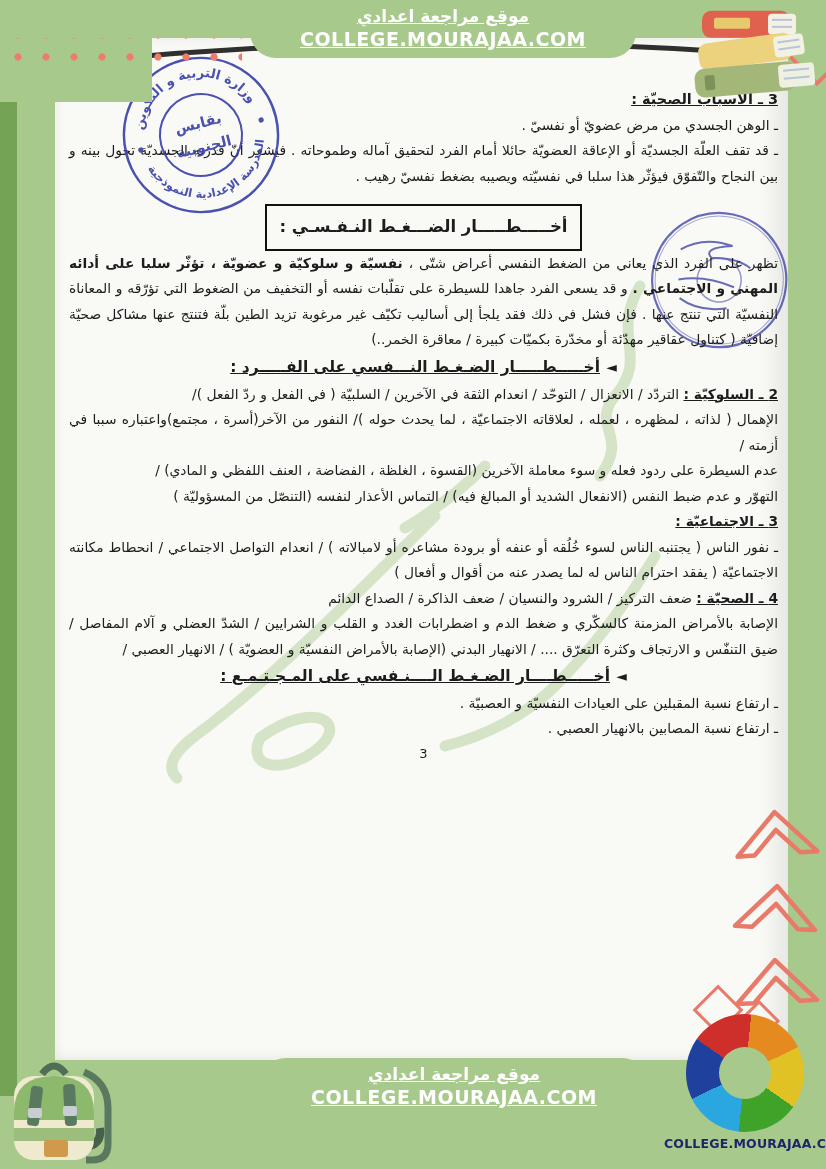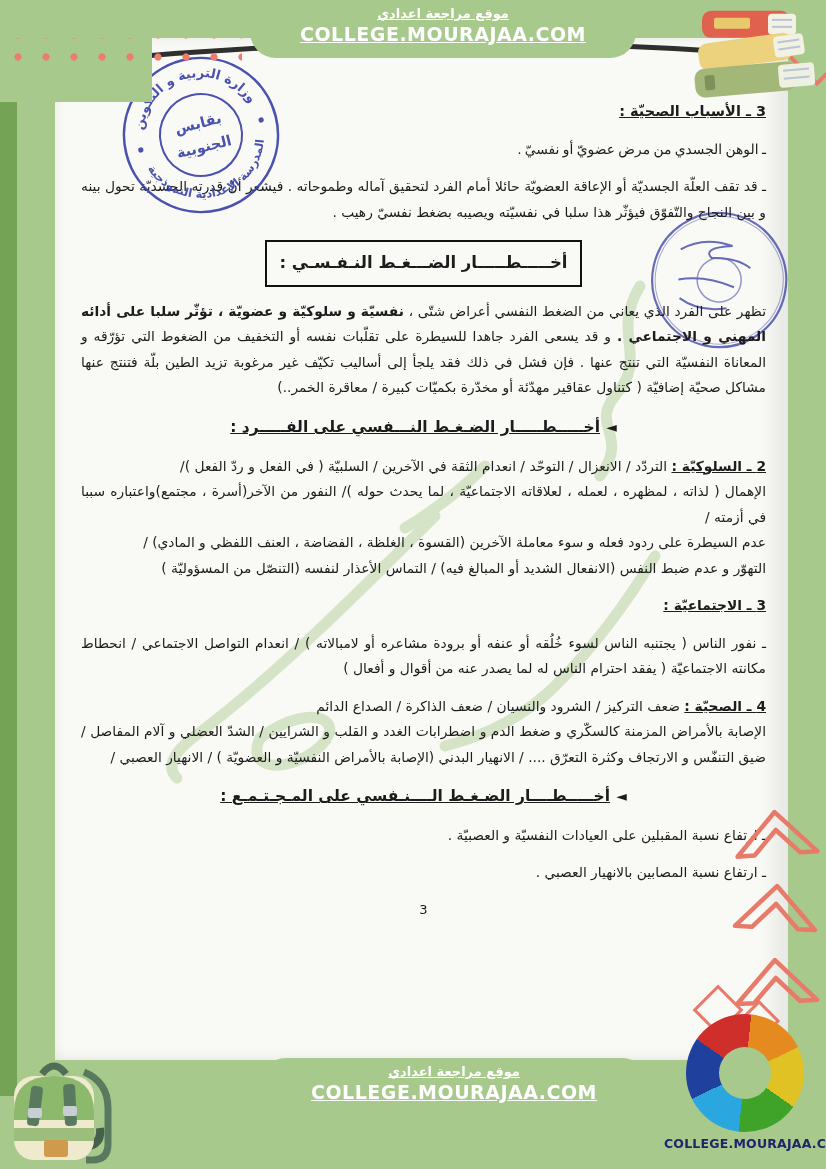--- a/index.html
+++ b/index.html
@@ -21,38 +21,38 @@
   .band-top{position:absolute;left:0;top:0;width:826px;height:38px;background:#a8c98c;z-index:8;}
   .bubble-top{
     position:absolute;left:250px;top:0;width:386px;height:58px;background:#a8c98c;
     border-radius:0 0 26px 26px;z-index:9;text-align:center;color:#fff;
   }
   .band-bottom{position:absolute;left:0;top:1096px;width:826px;height:73px;background:#a8c98c;z-index:8;}
   .bubble-bottom{
     position:absolute;left:260px;top:1058px;width:388px;height:60px;background:#a8c98c;
     border-radius:26px 26px 0 0;z-index:9;text-align:center;color:#fff;
   }
-  .site-name{display:block;font-weight:bold;font-size:13px;text-decoration:underline;margin-top:6px;}
+  .site-name{display:block;font-weight:bold;font-size:17px;text-decoration:underline;margin-top:6px;}
   .site-url{display:block;font-weight:bold;font-size:19px;letter-spacing:.5px;text-decoration:underline;margin-top:2px;}
   
   .paper{
     position:absolute;left:55px;top:36px;width:733px;height:1024px;background:#f9f9f5;
     box-shadow:inset -14px 0 18px rgba(0,0,0,.07), inset 4px 0 8px rgba(0,0,0,.04);
     z-index:4;
   }
   .scan-edge{position:absolute;left:95px;top:36px;z-index:5;pointer-events:none;}
   .doc{
     direction:rtl;position:relative;z-index:3;
     padding:50px 10px 0 14px;color:#1c1c1c;font-size:13.8px;line-height:1.85;
   }
-  .doc p{margin:12px;}
+  .doc p{margin:0;}
   .underlined-bold{font-weight:bold;text-decoration:underline;}
   .doc-title{font-size:14.5px;margin-left:0;margin-right:46px;}
   .para{text-align:justify;}
-  .mt-s{margin-top:10px;} .mt-m{margin-top:15px;} .mt-l{margin-top:21px;font-family:Liberation Serif, serif;}
+  .mt-s{margin-top:10px;} .mt-m{margin-top:15px;} .mt-l{margin-top:21px;}
   .boxed-title{
     width:-moz-fit-content;width:fit-content;margin:15px auto 0 auto;
     border:2px solid #111;padding:6px 12px;font-weight:bold;font-size:16.5px;
   }
   .section-heading{margin-top:14px;margin-right:52px;text-align:center;font-size:15.5px;}
   .section-heading .arrow{font-size:14px;margin-left:6px;}
   .page-number{text-align:center;font-size:13px;margin-top:8px;}
   .b{font-weight:bold;}
   
   .stamp1{position:absolute;left:62px;top:18px;transform:rotate(-14deg);opacity:.92;z-index:4;}

